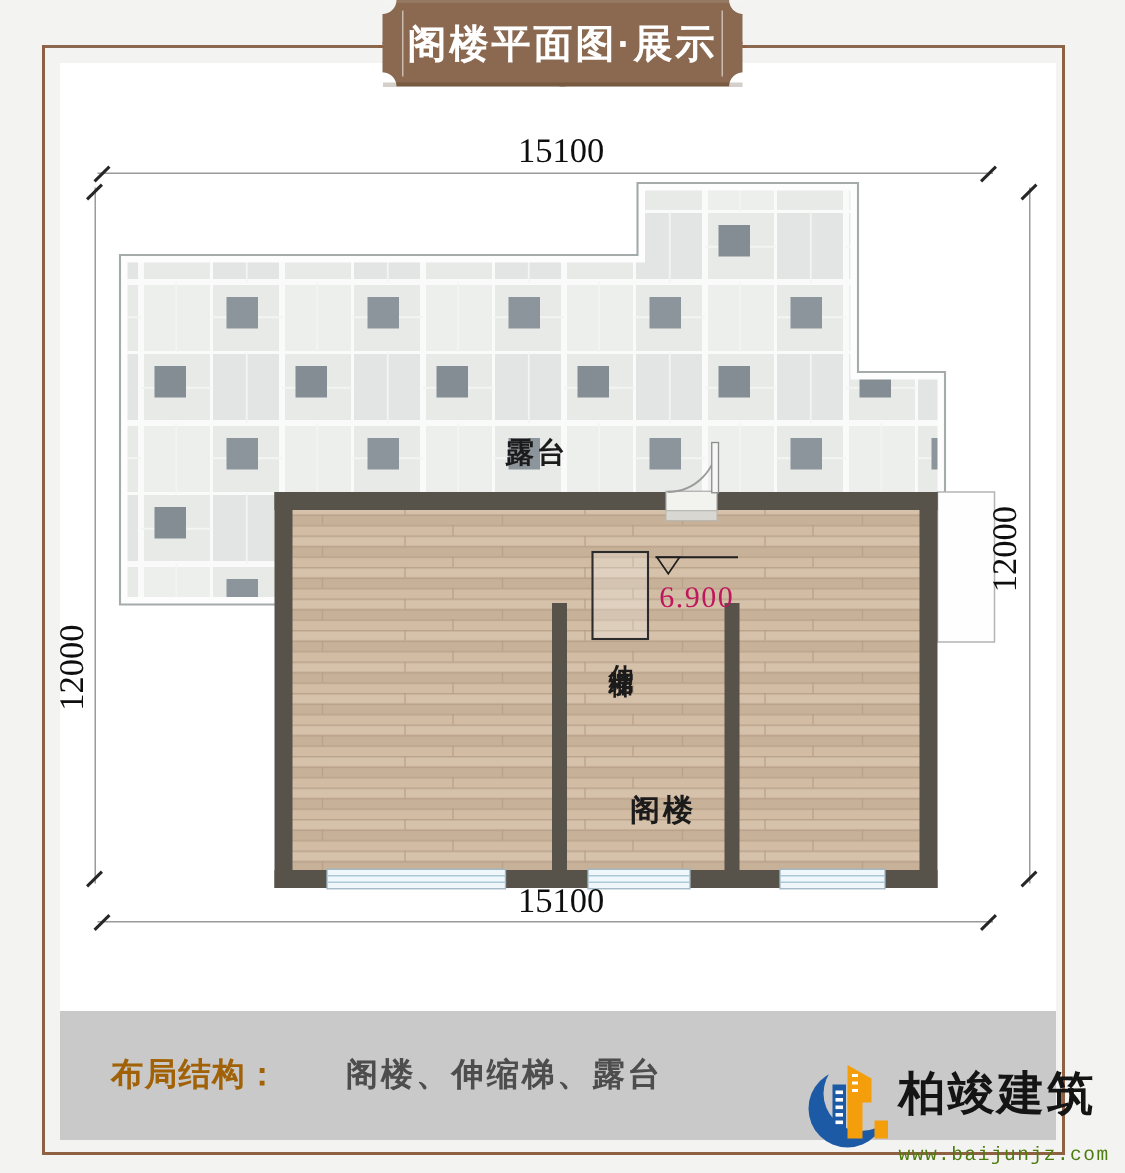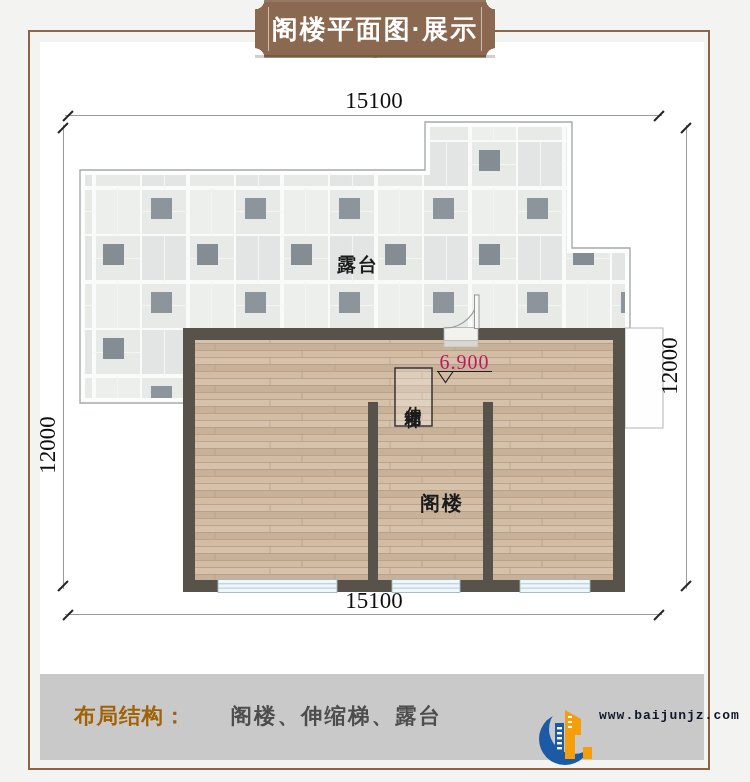--- a/index.html
+++ b/index.html
@@ -40,40 +40,40 @@
   .dline.v{width:1.5px;}
   .tick{position:absolute;width:14px;height:2px;background:#262626;
         transform:translate(-50%,-50%) rotate(-45deg);}
   .dimtxt{position:absolute;font-family:"Liberation Serif","DejaVu Serif",serif;
         color:#0e0e0e;font-size:23px;white-space:nowrap;}
   .dimtxt.center{transform:translate(-50%,0);}
   .dimtxt.rot{transform:translate(-50%,-50%) rotate(-90deg);}
 
   
   .roomlab{position:absolute;transform:translate(-50%,-50%);color:#1b1b1b;
-        font-weight:bold;white-space:nowrap;}
+        font-weight:bold;white-space:nowrap;margin-top:37px;}
   .lab-terrace{font-size:19px;letter-spacing:2px;}
   .lab-attic{font-size:20px;letter-spacing:2px;}
   .lab-ladder{font-size:16.5px;letter-spacing:3px;writing-mode:vertical-rl;text-orientation:upright;}
   .lab-level{font-family:"Liberation Serif","DejaVu Serif",serif;font-weight:normal;
         font-size:20px;color:#be185d;letter-spacing:1px;}
 
   
   .footer-bar{position:absolute;left:40px;top:674px;width:664px;height:86px;background:#c9c9c9;}
   .footer-text{position:absolute;left:74px;top:701px;font-size:21.5px;white-space:nowrap;}
   .footer-text .k{font-weight:bold;color:#a16207;letter-spacing:1px;}
   .footer-text .v{font-weight:600;color:#4d4d4d;letter-spacing:2px;margin-left:44px;}
 
   
   .logo{position:absolute;left:533px;top:698px;width:212px;height:72px;}
   .logo-icon{position:absolute;left:2px;top:4px;}
   .logo-txt{position:absolute;left:66px;top:10px;}
   .logo-name{font-size:31px;font-weight:900;color:#141414;letter-spacing:2px;white-space:nowrap;}
-  .logo-url{margin-top:0px;font-family:"Liberation Mono","DejaVu Sans Mono",monospace;
-        font-size:13px;font-weight:bold;color:#0f172a;letter-spacing:1px;white-space:nowrap;}
+  .logo-url{margin-top:12px;font-family:"Liberation Mono","DejaVu Sans Mono",monospace;
+        font-size:13px;font-weight:normal;color:#4d7c0f;letter-spacing:1px;white-space:nowrap;}
 
   svg.plan{position:absolute;left:0;top:0;}
 </style>
 </head>
 <body>
 
 <div class="frame"></div>
 <div class="panel"></div>
 
 <svg class="plan" width="750" height="782" viewBox="0 0 750 782">
@@ -201,15 +201,16 @@
       <rect x="22" y="30" width="5" height="2.4"></rect>
       <rect x="22" y="35" width="5" height="2.4"></rect>
       <rect x="22" y="40" width="5" height="2.4"></rect>
       <rect x="22" y="45" width="5" height="2.4"></rect>
       <rect x="33" y="14" width="4" height="2"></rect>
       <rect x="33" y="19" width="4" height="2"></rect>
       <rect x="33" y="24" width="4" height="2"></rect>
     </g>
   </svg>
   <div class="logo-txt">
+    <div class="logo-name">柏竣建筑</div>
     <div class="logo-url">www.baijunjz.com</div>
   </div>
 </div>
 
 </body></html>

